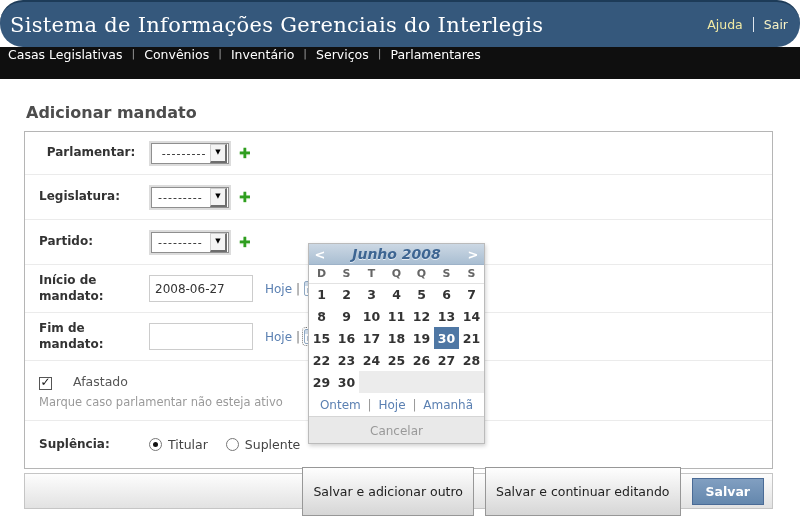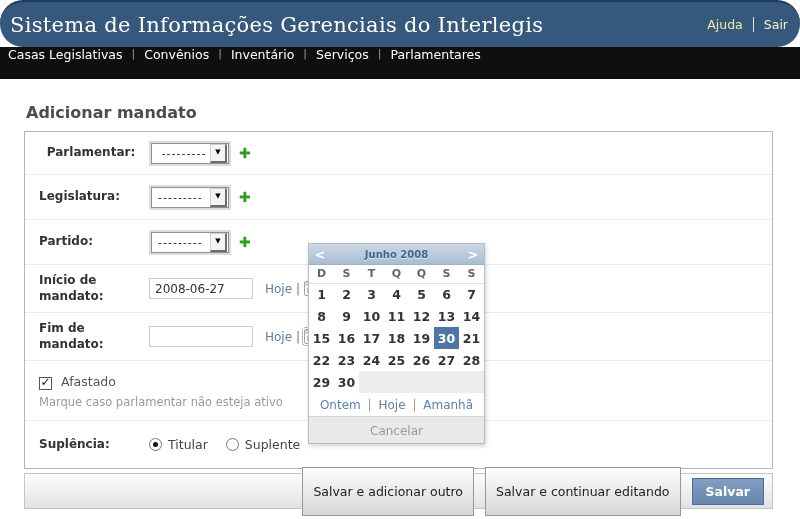--- a/index.html
+++ b/index.html
@@ -40,39 +40,39 @@
   .select { display:inline-flex; align-items:center; border:1px solid #8f8f8f; background:#fff; height:21px; }
   .select-value { width:58px; font-size:11px; color:#222; padding-left:6px; letter-spacing:1px; }
   .select-btn { width:17px; height:19px; margin:0 1px 0 0; background:#f4f4f4;
     border:1px solid #cfcfcf; border-right:2px solid #6e6e6e; border-bottom:2px solid #6e6e6e;
     display:flex; align-items:center; justify-content:center; }
   .select-btn span { font-size:7px; color:#000; line-height:1; }
 
   .add-icon { color:#2f9e1f; font-size:14px; margin-left:8px; cursor:pointer;
     text-shadow:0 1px 0 #d9f0d2; line-height:1; }
 
-  .text-input { width:104px; height:21px; border:1px solid #ccc; font-size:12px;
+  .text-input { width:104px; height:27px; border:1px solid #ccc; font-size:12px;
     color:#333; padding:0 5px; font-family:"DejaVu Sans","Liberation Sans",sans-serif; }
   .today-link { color:#5b80b2; font-size:12px; text-decoration:none; margin-left:12px; cursor:pointer; }
   .pipe { color:#777; font-size:12px; margin:0 4px; }
 
   
   .cal-icon { display:inline-block; width:16px; height:15px; border:1px solid #8fa8c2;
     border-radius:2px; background:linear-gradient(#cfdcea 0 4px,#fff 4px); position:relative;
     vertical-align:middle; cursor:pointer; }
   .cal-icon::after { content:""; position:absolute; left:2px; right:2px; top:6px; bottom:2px;
     background-image:linear-gradient(#b3c4d8 1px,transparent 1px),
       linear-gradient(90deg,#b3c4d8 1px,transparent 1px); background-size:4px 4px; }
   .cal-icon.focused { outline:1px dotted #777; outline-offset:1px; }
 
   
   .checkbox { display:inline-flex; width:13px; height:13px; border:1px solid #555; background:#fff;
     align-items:center; justify-content:center; cursor:pointer; }
   .checkbox .check-glyph { font-size:12px; font-weight:bold; color:#111; line-height:1; margin-top:-2px; }
-  .cb-label { font-size:12.5px; color:#555; margin-left:4px; cursor:pointer; }
+  .cb-label { font-size:12.5px; color:#555; margin-left:16px; cursor:pointer; }
   .help-text { font-size:11.5px; color:#9a9a9a; margin-top:5px; }
 
   .radio { display:inline-block; width:13px; height:13px; border:1px solid #777; border-radius:50%;
     background:#fff; position:relative; vertical-align:-2px; cursor:pointer; }
   .radio.selected::after { content:""; position:absolute; left:3px; top:3px; width:5px; height:5px;
     border-radius:50%; background:#111; }
   .radio-label { font-size:12.5px; color:#444; margin:0 18px 0 6px; }
 
   
   .submit-row { margin-top:4px; height:36px; border:1px solid #c5c5c5;
@@ -83,22 +83,22 @@
   .btn-primary { background:linear-gradient(#819fc1,#6487ad); border:1px solid #4a6b96;
     color:#fff; font-weight:bold; padding:5px 13px; }
 
   
   .calendarbox { position:absolute; left:308px; top:243px; width:177px; background:#fff;
     border:1px solid #bbb; box-shadow:1px 2px 4px rgba(0,0,0,0.18); }
   .cal-header { height:21px; display:flex; align-items:center;
     background:linear-gradient(#ccd8e4,#a9bed2); border-bottom:1px solid #9db2c8; }
   .cal-nav { width:22px; text-align:center; color:#fff; font-weight:bold; font-size:13px;
     text-decoration:none; cursor:pointer; line-height:21px; }
-  .cal-title { flex:1; text-align:center; color:#3d6592; font-weight:bold; font-size:10px;
-    text-shadow:0 1px 0 #e4ebf3; }
+  .cal-title { flex:1; text-align:center; color:#3d6592; font-weight:bold; font-size:14px;
+    text-shadow:0 1px 0 #e4ebf3;font-style:italic; }
   .calendarbox table { border-collapse:collapse; width:100%; }
   .calendarbox th { color:#666; font-weight:bold; font-size:11px; height:18px;
     border-bottom:1px solid #e2e2e2; width:25px; }
   .calendarbox td { text-align:center; font-weight:bold; color:#333; font-size:12.5px;
     height:22px; cursor:pointer; }
   .calendarbox td.selected { background:#4f77a4; color:#fff; }
   .calendarbox td.nonday { background:#ececec; cursor:default; }
   .cal-quicklinks { text-align:center; padding:5px 0 4px; font-size:12px; }
   .cal-quicklinks a { color:#5b80b2; text-decoration:none; cursor:pointer; }
   .cal-quicklinks .pipe { color:#999; margin:0 3px; }

